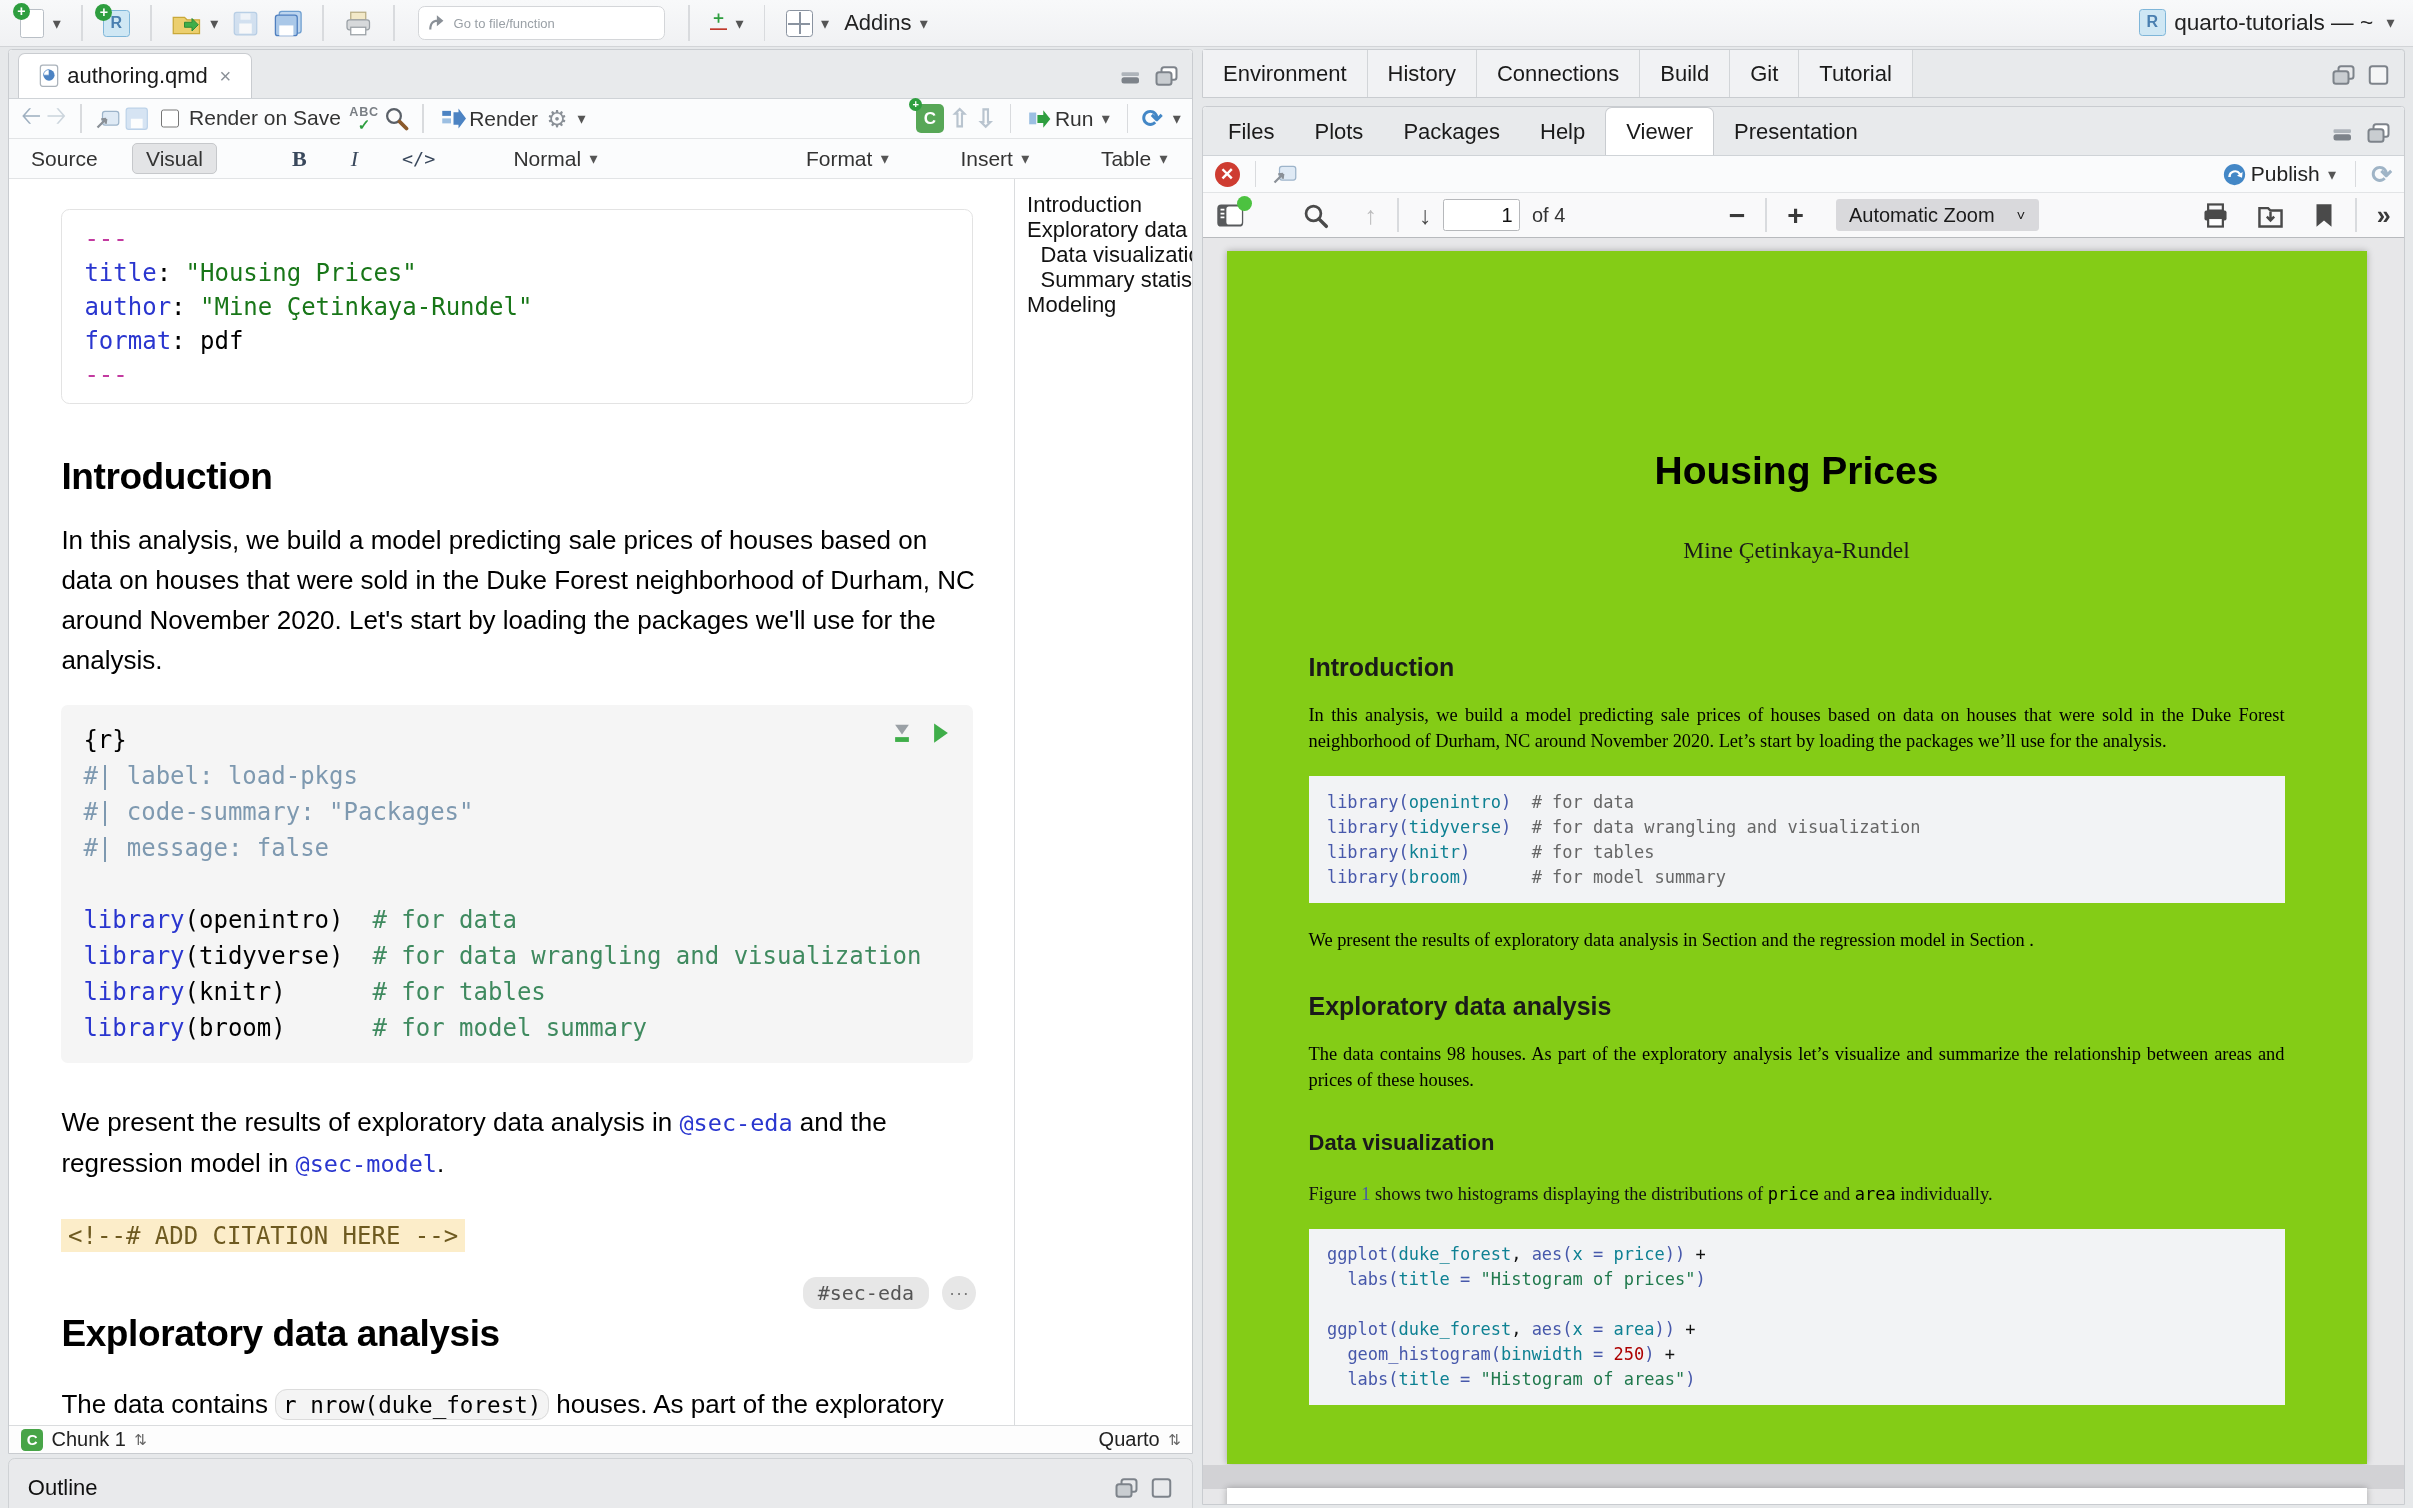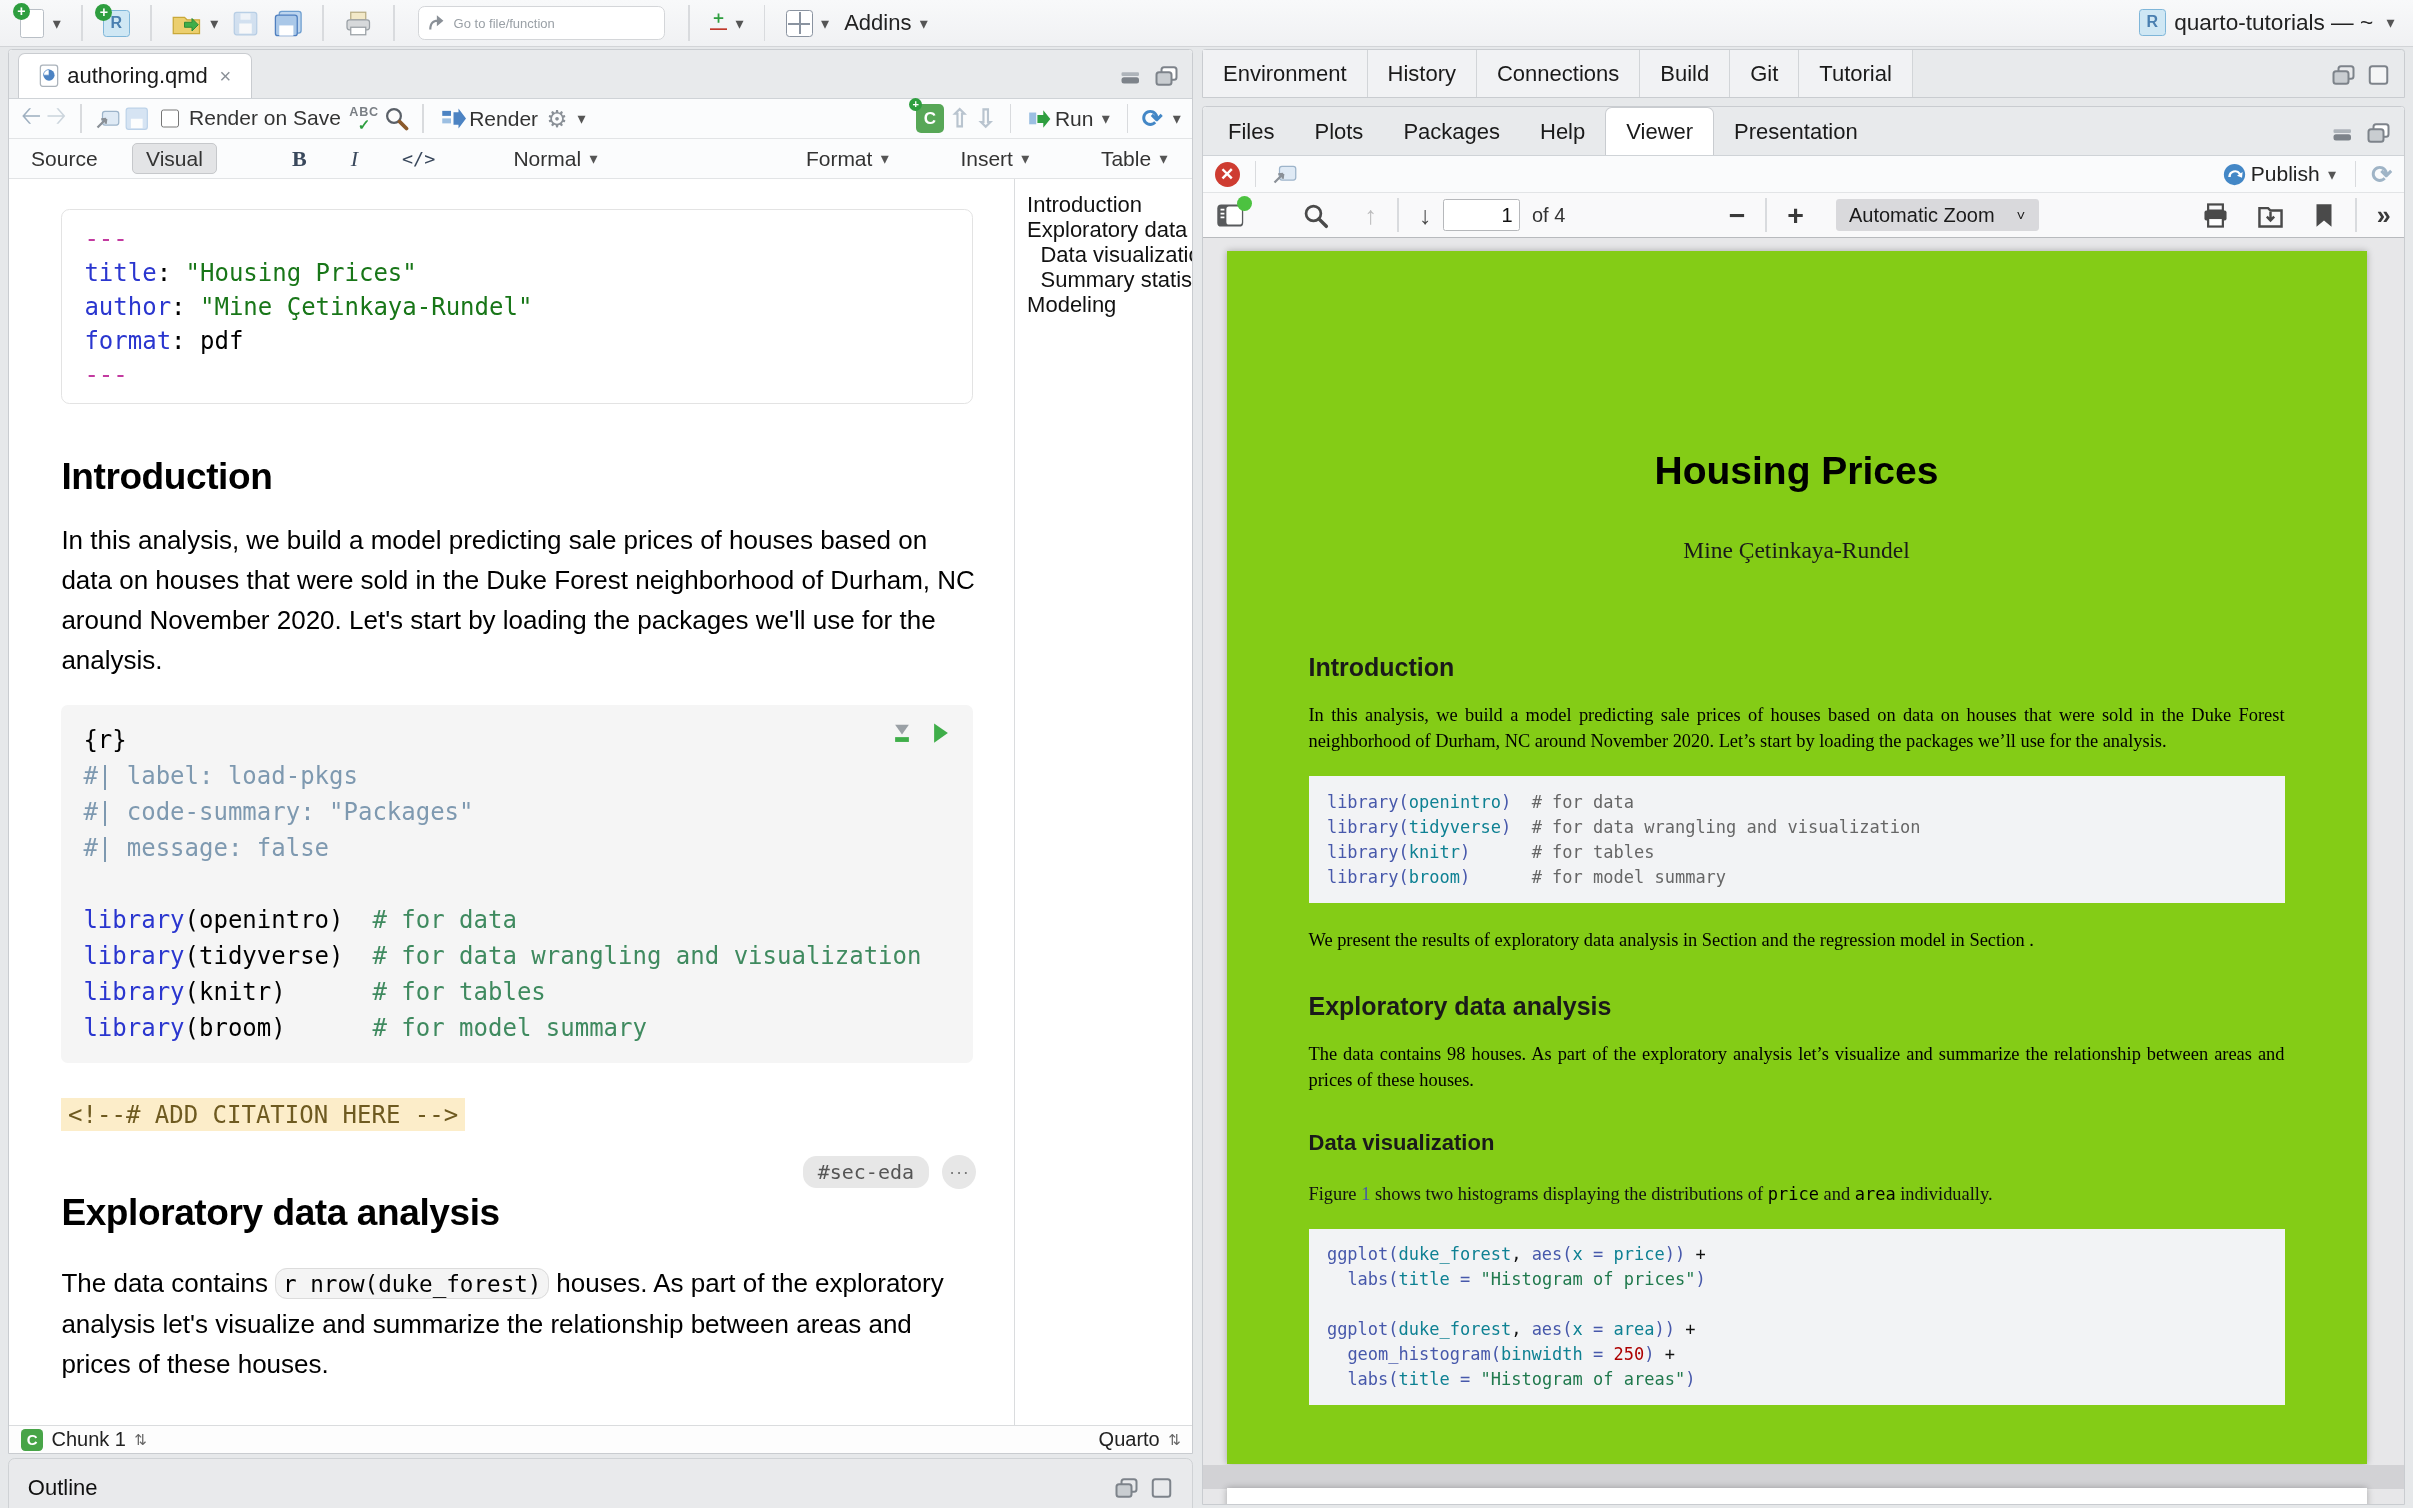--- a/index.html
+++ b/index.html
@@ -390,20 +390,21 @@
             <div class="cl"><span class="tok-o">#| label: load-pkgs</span></div>
             <div class="cl"><span class="tok-o">#| code-summary: "Packages"</span></div>
             <div class="cl"><span class="tok-o">#| message: false</span></div>
             <div class="cl"><span class="tok-p"> </span></div>
             <div class="cl"><span class="tok-k">library</span><span class="tok-p">(</span><span class="tok-p">openintro</span><span class="tok-p">)</span><span class="tok-c">  # for data</span></div>
             <div class="cl"><span class="tok-k">library</span><span class="tok-p">(</span><span class="tok-p">tidyverse</span><span class="tok-p">)</span><span class="tok-c">  # for data wrangling and visualization</span></div>
             <div class="cl"><span class="tok-k">library</span><span class="tok-p">(</span><span class="tok-p">knitr</span><span class="tok-p">)</span><span class="tok-c">      # for tables</span></div>
             <div class="cl"><span class="tok-k">library</span><span class="tok-p">(</span><span class="tok-p">broom</span><span class="tok-p">)</span><span class="tok-c">      # for model summary</span></div>
           </div>
       </div>
+      <p class="ed-p" style="margin-top:39px;"><span class="tok-p">We present the results of exploratory data analysis in </span><span class="tok-ref">@sec-eda</span><span class="tok-p"> and the regression model in </span><span class="tok-ref">@sec-model</span><span class="tok-p">.</span></p>
       <div id="citation-line">
         <span>&lt;!--# ADD CITATION HERE --&gt;</span>
       </div>
       <div id="badge-row">
         <span id="sec-badge">#sec-eda</span>
         <span id="badge-menu">···</span>
       </div>
       <h1 class="ed-h1" id="eda-heading">Exploratory data analysis</h1>
       <p class="ed-p" style="margin-top:28.5px;"><span class="tok-p">The data contains </span><span class="tok-icode">r nrow(duke_forest)</span><span class="tok-p"> houses. As part of the exploratory analysis let's visualize and summarize the relationship between areas and prices of these houses.</span></p>
     </div>

